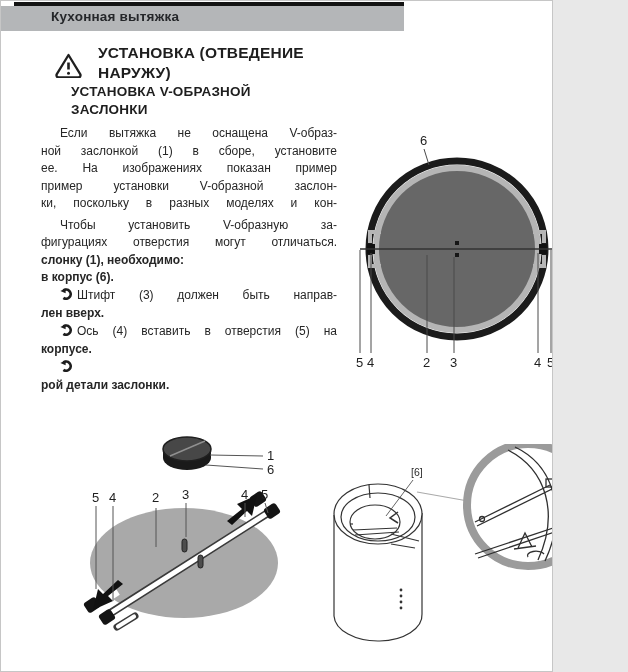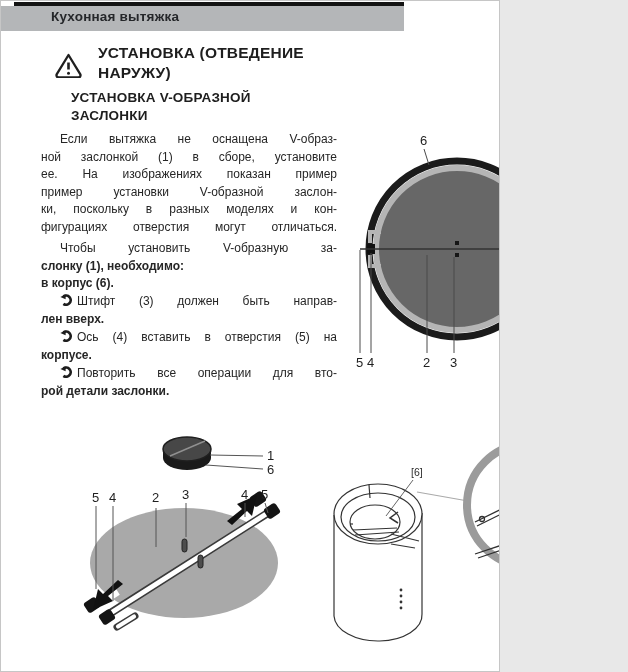--- a/index.html
+++ b/index.html
@@ -1,30 +1,30 @@
 <!DOCTYPE html>
 <html><head>
 <meta charset="utf-8">
 <style>
   html,body{margin:0;padding:0;background:#e8e8e8;}
   .page{
-    position:relative;width:500px;height:672px;background:#ffffff;
+    position:relative;width:553px;height:672px;background:#ffffff;
     border:1px solid #c6c6c6;box-sizing:border-box;overflow:hidden;
     font-family:"Liberation Sans","DejaVu Sans",sans-serif;color:#2a2a2a;
   }
   
   .hdr-strip{position:absolute;left:13px;top:1px;width:390px;height:5px;background:#131313;}
   .hdr-bar{position:absolute;left:0;top:5px;width:403px;height:25px;background:#b4b6b8;}
   .hdr-title{position:absolute;left:50px;top:8px;font-size:13.5px;font-weight:bold;color:#25272a;letter-spacing:.2px;}
   
   .col{position:absolute;left:40px;top:42px;width:296px;}
   .h1row{display:flex;align-items:flex-end;padding-left:13px;}
   .h1row .tri{flex:0 0 auto;margin-top:2px;margin-right:15px;}
   .h1{font-size:15.5px;font-weight:bold;line-height:19.5px;width:240px;color:#1e1e1e;letter-spacing:.2px;}
-  .h2{margin-top:7px;padding-left:30px;font-size:13.5px;font-weight:bold;line-height:17.5px;width:230px;color:#1e1e1e;letter-spacing:.2px;}
+  .h2{margin-top:1px;padding-left:30px;font-size:13.5px;font-weight:bold;line-height:17.5px;width:230px;color:#1e1e1e;letter-spacing:.2px;}
   .body{margin-top:7px;font-size:12px;line-height:17.5px;color:#262626;}
   .line{text-align:justify;text-align-last:justify;}
   .line.left{text-align:left;text-align-last:left;font-weight:bold;}
   .ind{padding-left:19px;}
   .p2{margin-top:4px;}
   .bullet-icon{display:inline-block;vertical-align:-1px;margin-right:5px;}
   
   .svgabs{position:absolute;}
   .dlabel{font-size:13px;fill:#1f1f1f;font-family:"Liberation Sans","DejaVu Sans",sans-serif;}
   .dlabel-sm{font-size:10.5px;fill:#2c2c2c;font-family:"Liberation Sans","DejaVu Sans",sans-serif;}
@@ -50,43 +50,43 @@
       <div class="h1">УСТАНОВКА (ОТВЕДЕНИЕ НАРУЖУ)</div>
     </div>
     <div class="h2">УСТАНОВКА V-ОБРАЗНОЙ ЗАСЛОНКИ</div>
 
     <div class="body">
       <div class="line ind">Если вытяжка не оснащена V-образ-</div>
       <div class="line">ной заслонкой (1) в сборе, установите</div>
       <div class="line">ее. На изображениях показан пример</div>
       <div class="line">пример установки V-образной заслон-</div>
       <div class="line">ки, поскольку в разных моделях и кон-</div>
+      <div class="line ind p2">Чтобы установить V-образную за-</div>
+
       <div class="line">фигурациях отверстия могут отличаться.</div>
-
-      <div class="line ind p2">Чтобы установить V-образную за-</div>
       <div class="line left">слонку (1), необходимо:</div>
 
       <div class="line left">в корпус (6).</div>
 
       <div class="line ind"><span class="bullet-icon"><svg width="12" height="12" viewBox="0 0 12 12">
               <path d="M3.4 2.4 A4.6 4.6 0 1 1 3.4 9.9" fill="none" stroke="#1d1d1d" stroke-width="2.7"></path>
               <path d="M0.4 2.9 L5.6 0.2 L5.6 5.3 Z" fill="#1d1d1d"></path>
             </svg></span><span>Штифт (3) должен быть направ-</span></div>
       <div class="line left">лен вверх.</div>
 
       <div class="line ind"><span class="bullet-icon"><svg width="12" height="12" viewBox="0 0 12 12">
               <path d="M3.4 2.4 A4.6 4.6 0 1 1 3.4 9.9" fill="none" stroke="#1d1d1d" stroke-width="2.7"></path>
               <path d="M0.4 2.9 L5.6 0.2 L5.6 5.3 Z" fill="#1d1d1d"></path>
             </svg></span><span>Ось (4) вставить в отверстия (5) на</span></div>
       <div class="line left">корпусе.</div>
 
       <div class="line ind"><span class="bullet-icon"><svg width="12" height="12" viewBox="0 0 12 12">
               <path d="M3.4 2.4 A4.6 4.6 0 1 1 3.4 9.9" fill="none" stroke="#1d1d1d" stroke-width="2.7"></path>
               <path d="M0.4 2.9 L5.6 0.2 L5.6 5.3 Z" fill="#1d1d1d"></path>
-            </svg></span><span>Повторить все операции для вто-</span></div>
+            </svg></span></div>
       <div class="line left">рой детали заслонки.</div>
     </div>
   </div>
 
   <svg class="svgabs" style="left:345px;top:128px;" width="220" height="242" viewBox="0 0 220 242">
     <circle cx="111" cy="120" r="88" fill="none" stroke="#1b1b1b" stroke-width="7"></circle>
     <circle cx="111" cy="120" r="81" fill="#676767" stroke="#b5b5b5" stroke-width="6"></circle>
 
     <g>
       <rect x="22" y="101" width="13" height="4" fill="#b5b5b5"></rect>

